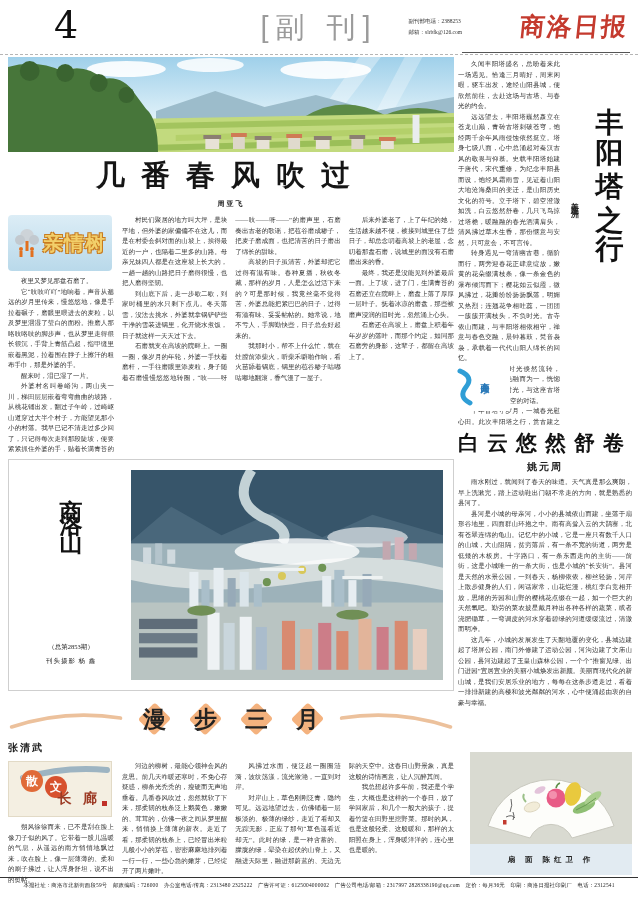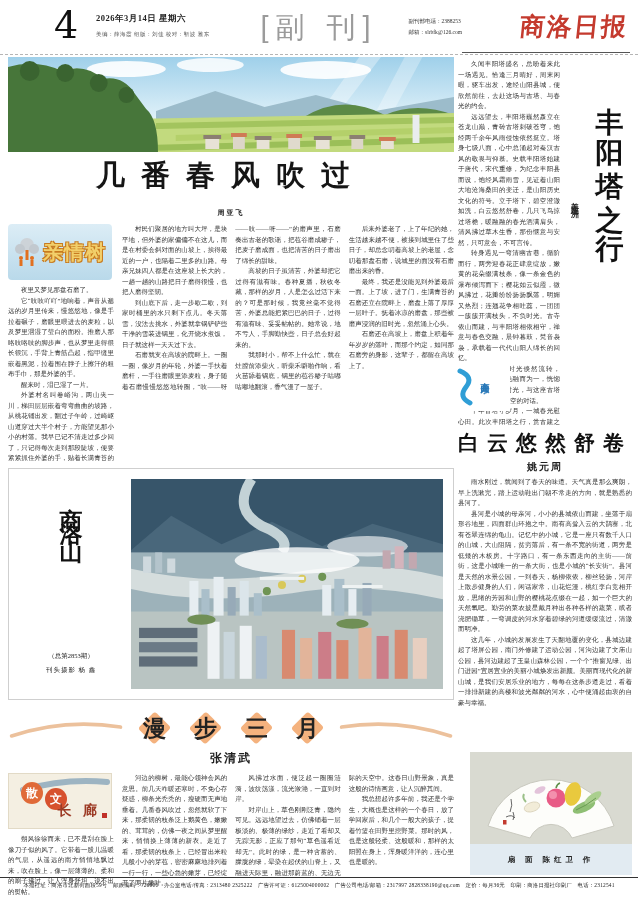--- a/index.html
+++ b/index.html
@@ -22,21 +22,21 @@
               font-size:25px; font-weight:bold; color:#c43a2e; transform:skewX(-6deg);
               letter-spacing:2px; }
   .hdr-dash { position:absolute; left:0; right:0; top:48px; border-top:1px dashed #b5b5b5; }
   .hdr-rule-right { position:absolute; right:8px; top:46px; width:168px; border-top:1px solid #555; }
 
   
   .main-left { position:absolute; left:8px; top:57px; width:446px; }
   .illustration { width:446px; height:95px; overflow:hidden; }
   .main-title { margin-top:4px; text-align:center; font-size:29px; font-weight:bold;
                 letter-spacing:16px; color:#151515; font-family:"Liberation Sans",sans-serif; }
-  .main-author { text-align:center; font-size:7px; font-weight:bold; margin:12px 0 6px; letter-spacing:2px; }
+  .main-author { text-align:center; font-size:7px; font-weight:bold; margin:3px 0 6px; letter-spacing:2px; }
 
   .body-row { display:flex; gap:8px; height:238px; overflow:hidden; }
   .first-col { width:106px; flex:none; display:flex; flex-direction:column; }
   .rest-cols { flex:1; column-count:3; column-gap:8px; height:100%; overflow:hidden; }
   .text-block { font-size:6.5px; line-height:1.62; text-align:justify; color:#333; overflow:hidden; flex:1; }
   .text-block p, .rest-cols p, .xc-body p, .fy-text p { text-indent:2em; font-size:6.5px;
       line-height:1.62; text-align:justify; color:#333; }
 
   .badge-qinqing { width:104px; height:56px; border-radius:4px; margin-bottom:5px; flex:none;
       background:linear-gradient(#dcedf6,#b9d9ea); display:flex; align-items:center;
@@ -54,21 +54,21 @@
   .photo { flex:1; background:#8fa6b0; overflow:hidden; }
 
   
   .manbu { margin-top:8px; }
   .manbu-title-row { display:flex; align-items:center; justify-content:center; gap:10px; height:40px; }
   .mb-char { position:relative; width:32px; height:32px; display:flex; align-items:center;
       justify-content:center; font-size:23px; font-weight:bold; color:#222; margin:0 5px; }
   .mb-char::before { content:""; position:absolute; inset:4px; background:#f2a567;
       transform:rotate(45deg); border-radius:3px; z-index:0; opacity:.85; }
   .mb-char span { position:relative; z-index:1; }
-  .manbu-author { text-align:center; font-size:12px; font-weight:bold; margin:2px 0 6px; letter-spacing:2px; }
+  .manbu-author { text-align:left; font-size:10px; font-weight:bold; margin:2px 0 6px; letter-spacing:2px; }
   .manbu-row { display:flex; gap:8px; height:122px; overflow:hidden; }
 
   .badge-sanwen { width:104px; height:56px; flex:none; background:#f4efe2; border:1px solid #e2dac6;
       position:relative; margin-bottom:5px; overflow:hidden; }
   .sw-circle { position:absolute; width:22px; height:22px; border-radius:50%; display:flex;
       align-items:center; justify-content:center; color:#fff; font-size:12px; font-weight:bold; }
   .sw-c1 { left:12px; top:8px; background:#e06a38; }
   .sw-c2 { left:36px; top:14px; background:#d7512e; }
   .sw-label { position:absolute; right:10px; bottom:8px; font-size:14px; font-weight:bold;
       color:#9c3a24; letter-spacing:4px; }
@@ -104,24 +104,20 @@
   .footer-text { margin-top:4px; padding:0 8px; font-size:5.4px; color:#222;
       text-align:center; letter-spacing:.2px; white-space:nowrap; }
 </style>
 </head>
 <body>
 
 <div class="page">
 
   <div class="hdr">
     <div class="page-num">4</div>
-    <div class="date-block">
-      <div class="date-line">2026年3月14日 星期六</div>
-      <div class="credits">美编：薛海霞  组版：刘佳  校对：靳波  雅东</div>
-    </div>
     <div class="section-title">[副  刊]</div>
     <div class="contact">
       <div>副刊部电话：2388253</div>
       <div>邮箱：slrbfk@126.com</div>
     </div>
     <div class="masthead">商洛日报</div>
     <div class="hdr-rule-right"></div>
     <div class="hdr-dash"></div>
   </div>
 

